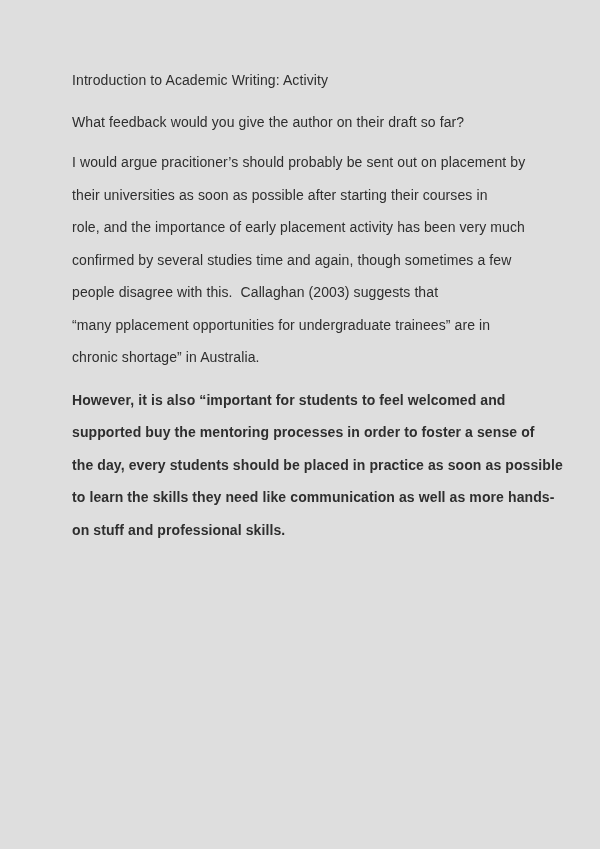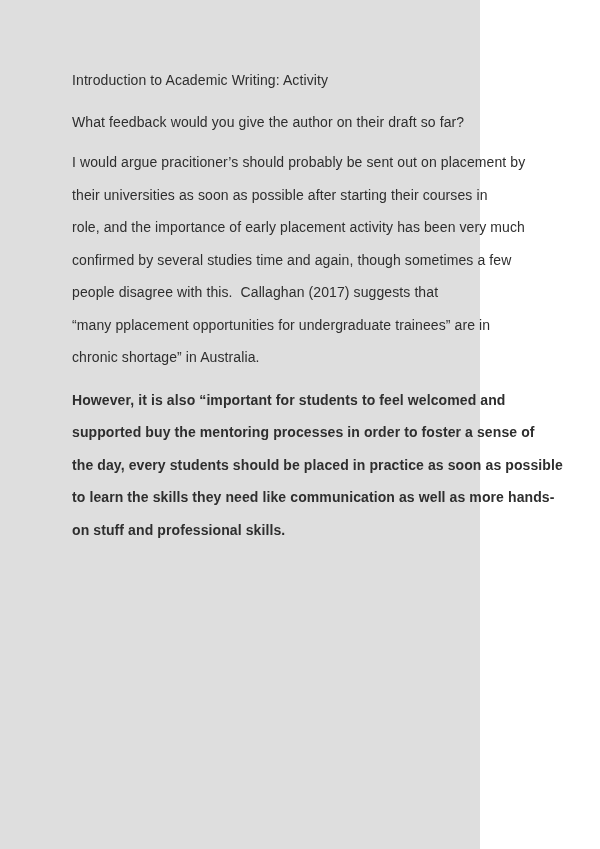--- a/index.html
+++ b/index.html
@@ -7,21 +7,21 @@
     padding: 0;
   }
   body {
     width: 600px;
     height: 849px;
     overflow: hidden;
     font-family: "Liberation Sans", "DejaVu Sans", sans-serif;
   }
   .page {
     box-sizing: border-box;
-    width: 480px;
+    width: 600px;
     height: 849px;
     background: #dedede;
     padding: 64px 72px 0 72px;
   }
   .doc-line {
     font-size: 14px;
     line-height: 32.5px;
     color: #2e2e2e;
     white-space: pre;
     letter-spacing: 0.1px;
@@ -42,21 +42,21 @@
 
   <div class="doc-question">
     <div class="doc-line">What feedback would you give the author on their draft so far?</div>
   </div>
 
   <div class="paragraph-a">
     <div class="doc-line">I would argue pracitioner’s should probably be sent out on placement by</div>
     <div class="doc-line">their universities as soon as possible after starting their courses in</div>
     <div class="doc-line">role, and the importance of early placement activity has been very much</div>
     <div class="doc-line">confirmed by several studies time and again, though sometimes a few</div>
-    <div class="doc-line">people disagree with this.  Callaghan (2017) suggests that</div>
+    <div class="doc-line">people disagree with this.  Callaghan (2003) suggests that</div>
     <div class="doc-line">“many pplacement opportunities for undergraduate trainees” are in</div>
     <div class="doc-line">chronic shortage” in Australia.</div>
   </div>
 
   <div class="paragraph-b">
     <div class="doc-line">However, it is also “important for students to feel welcomed and</div>
     <div class="doc-line">supported buy the mentoring processes in order to foster a sense of</div>
     <div class="doc-line">the day, every students should be placed in practice as soon as possible</div>
     <div class="doc-line">to learn the skills they need like communication as well as more hands-</div>
     <div class="doc-line">on stuff and professional skills.</div>

